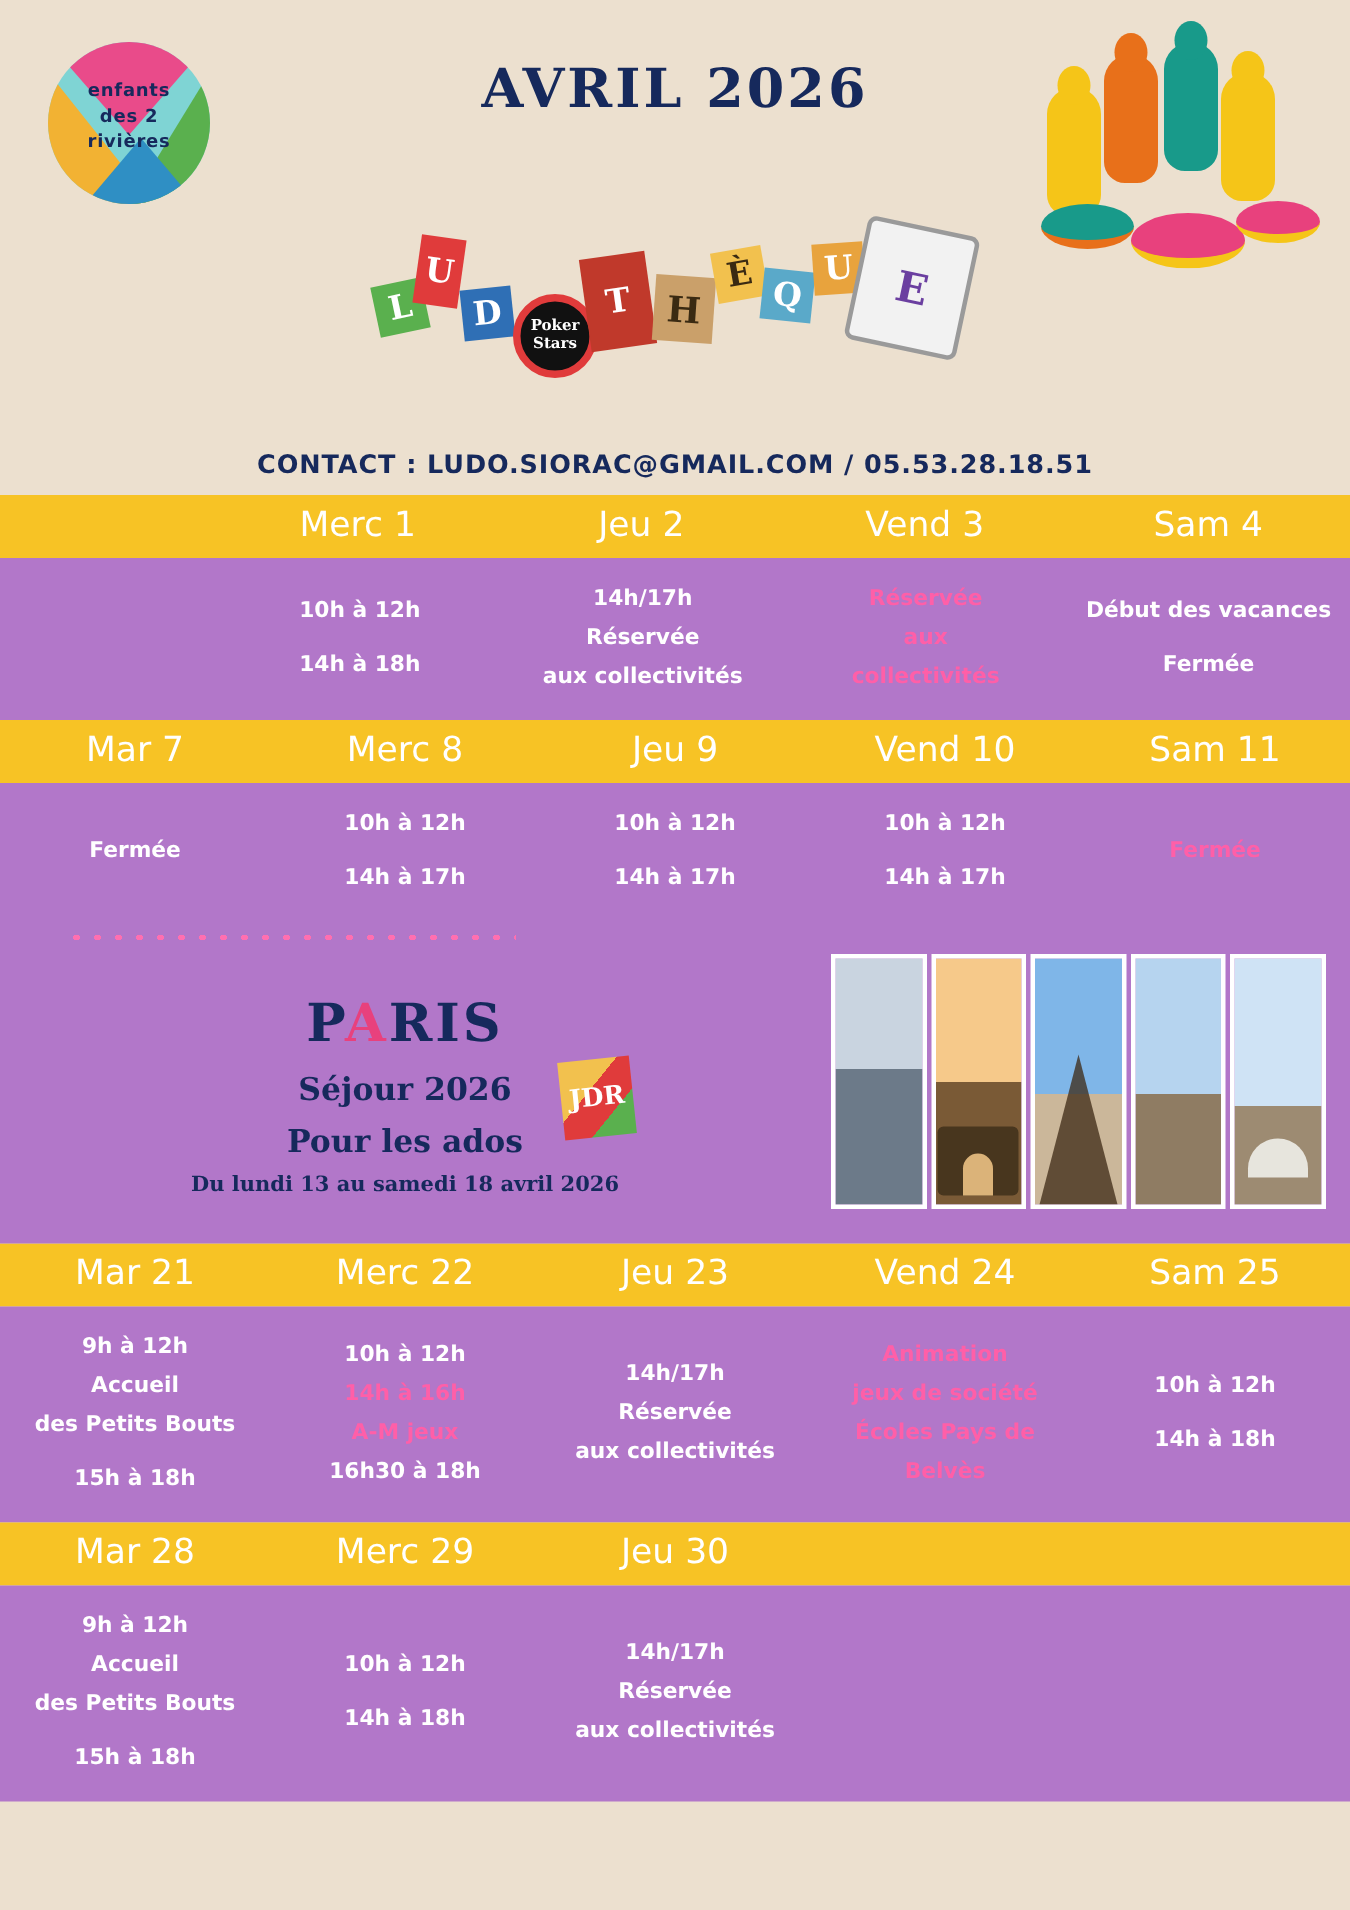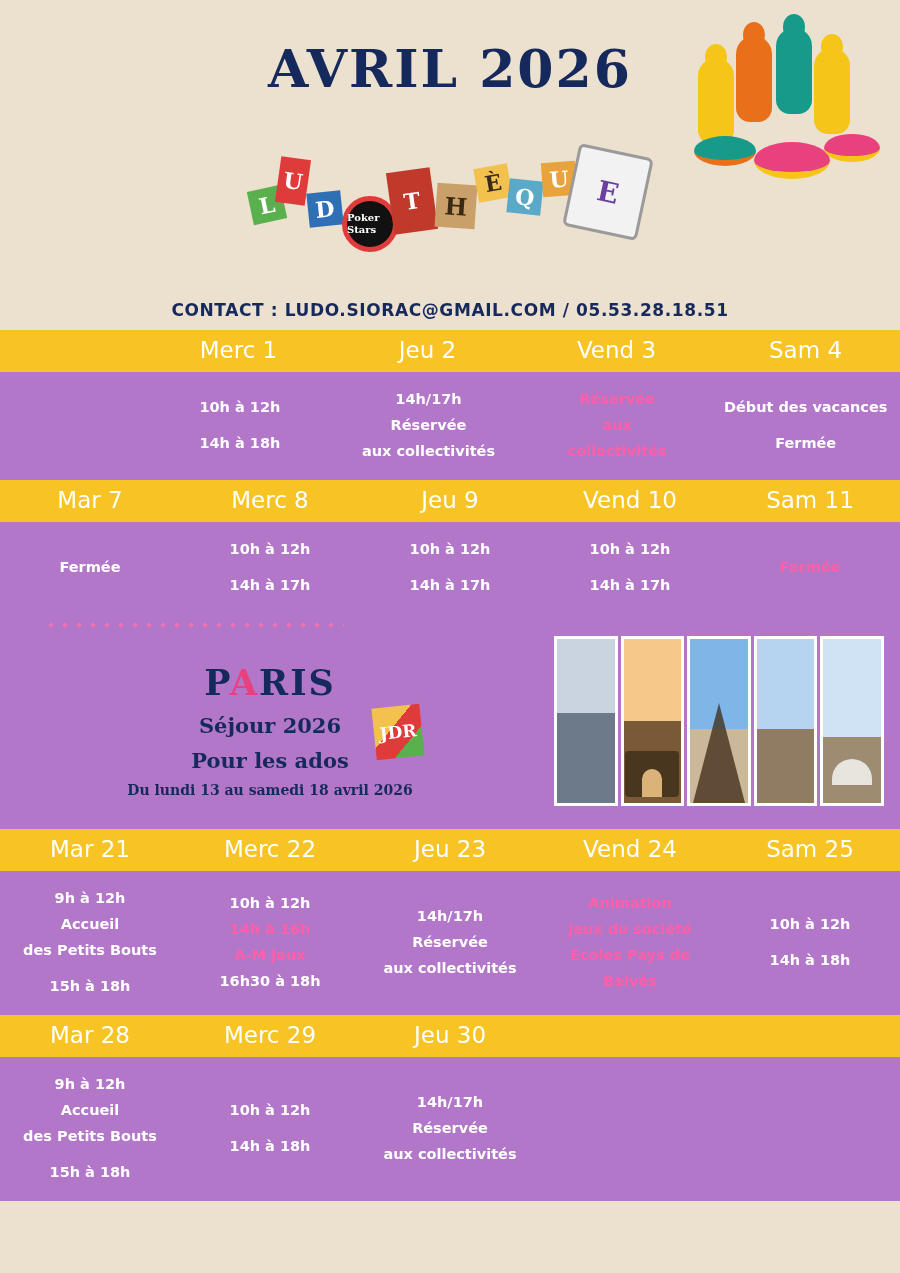--- a/index.html
+++ b/index.html
@@ -33,21 +33,21 @@
     font-weight:bold;font-size:12px;line-height:17px;
     color:#16295c;
     letter-spacing:.5px;
     z-index:4;
   }
   .title{
     position:absolute;left:0;right:0;top:38px;
     text-align:center;
     font-family:"DejaVu Serif", serif;
     font-weight:bold;
-    font-size:52px;
+    font-size:36px;
     letter-spacing:2px;
     color:#16295c;
   }
   
   .pins{position:absolute;right:18px;top:18px;width:190px;height:150px;}
   .pin{position:absolute;width:36px;height:86px;border-radius:18px 18px 14px 14px;}
   .pin:after{content:"";position:absolute;left:50%;top:-14px;transform:translateX(-50%);width:22px;height:26px;border-radius:50%;background:inherit;}
   .pin.p1{left:6px;top:40px;background:#f5c518;}
   .pin.p2{left:44px;top:18px;background:#e8701a;}
   .pin.p3{left:84px;top:10px;background:#189a8a;}
@@ -57,21 +57,21 @@
   .disc.d2{left:62px;top:124px;width:76px;height:30px;background:#e8417d;border-bottom:7px solid #f5c518;}
   .disc.d3{left:132px;top:116px;width:56px;height:22px;background:#e8417d;border-bottom:6px solid #f5c518;}
   
   .wordart{
     position:absolute;left:250px;top:140px;width:400px;height:130px;
   }
   .wa{position:absolute;font-family:"DejaVu Serif", serif;font-weight:bold;display:flex;align-items:center;justify-content:center;}
   .wa.l1{left:0;top:48px;width:34px;height:34px;background:#5ab04e;color:#fff;font-size:22px;transform:rotate(-12deg);}
   .wa.l2{left:28px;top:18px;width:30px;height:46px;background:#e03b3b;color:#fff;font-size:22px;transform:rotate(8deg);}
   .wa.l3{left:58px;top:52px;width:34px;height:34px;background:#2f6fb5;color:#fff;font-size:22px;transform:rotate(-6deg);}
-  .wa.l4{left:92px;top:56px;width:46px;height:46px;border-radius:50%;background:#111;color:#fff;font-size:10px;text-align:left;line-height:12px;border:5px solid #e03b3b;}
+  .wa.l4{left:92px;top:56px;width:46px;height:46px;border-radius:50%;background:#111;color:#fff;font-size:10px;text-align:center;line-height:12px;border:5px solid #e03b3b;}
   .wa.l5{left:140px;top:30px;width:44px;height:62px;background:#c0392b;color:#fff;font-size:22px;transform:rotate(-8deg);}
   .wa.l6{left:186px;top:44px;width:40px;height:44px;background:#caa06a;color:#3a2a12;font-size:24px;transform:rotate(4deg);}
   .wa.l7{left:226px;top:26px;width:34px;height:34px;background:#f2c14e;color:#3a2a12;font-size:22px;transform:rotate(-10deg);}
   .wa.l8{left:258px;top:40px;width:34px;height:34px;background:#5aa9c9;color:#fff;font-size:22px;transform:rotate(6deg);}
   .wa.l9{left:292px;top:22px;width:34px;height:34px;background:#e8a33d;color:#fff;font-size:22px;transform:rotate(-4deg);}
   .wa.l10{left:320px;top:10px;width:70px;height:78px;background:#f2f2f2;border:3px solid #9a9a9a;border-radius:6px;transform:rotate(12deg);color:#6b3fa0;font-size:28px;}
   .contact{
     position:absolute;left:0;right:0;top:300px;
     text-align:center;
     font-family:"DejaVu Sans", sans-serif;
@@ -153,20 +153,31 @@
   .tower{position:absolute;left:50%;bottom:0;transform:translateX(-50%);width:0;height:0;border-left:26px solid transparent;border-right:26px solid transparent;border-bottom:100px solid rgba(60,40,20,.75);}
   .arch{position:absolute;left:50%;bottom:6px;transform:translateX(-50%);width:54px;height:46px;background:rgba(60,45,25,.8);border-radius:4px;}
   .arch:after{content:"";position:absolute;left:50%;bottom:0;transform:translateX(-50%);width:20px;height:28px;border-radius:10px 10px 0 0;background:rgba(246,201,138,.85);}
   .dome{position:absolute;left:50%;bottom:18px;transform:translateX(-50%);width:40px;height:26px;border-radius:20px 20px 0 0;background:rgba(245,245,240,.85);}
 </style>
 </head>
 <body>
 
 <div class="header">
 
+  <div class="logo">
+    <div class="tri1"></div>
+    <div class="tri2"></div>
+    <div class="tri3"></div>
+    <div class="tri4"></div>
+    <div class="logo-text">
+      <div>enfants</div>
+      <div>des 2</div>
+      <div>rivières</div>
+    </div>
+  </div>
 
   <div class="title">AVRIL 2026</div>
 
   <div class="pins">
     <div class="pin p1"></div>
     <div class="pin p2"></div>
     <div class="pin p3"></div>
     <div class="pin p4"></div>
     <div class="disc d1"></div>
     <div class="disc d2"></div>

